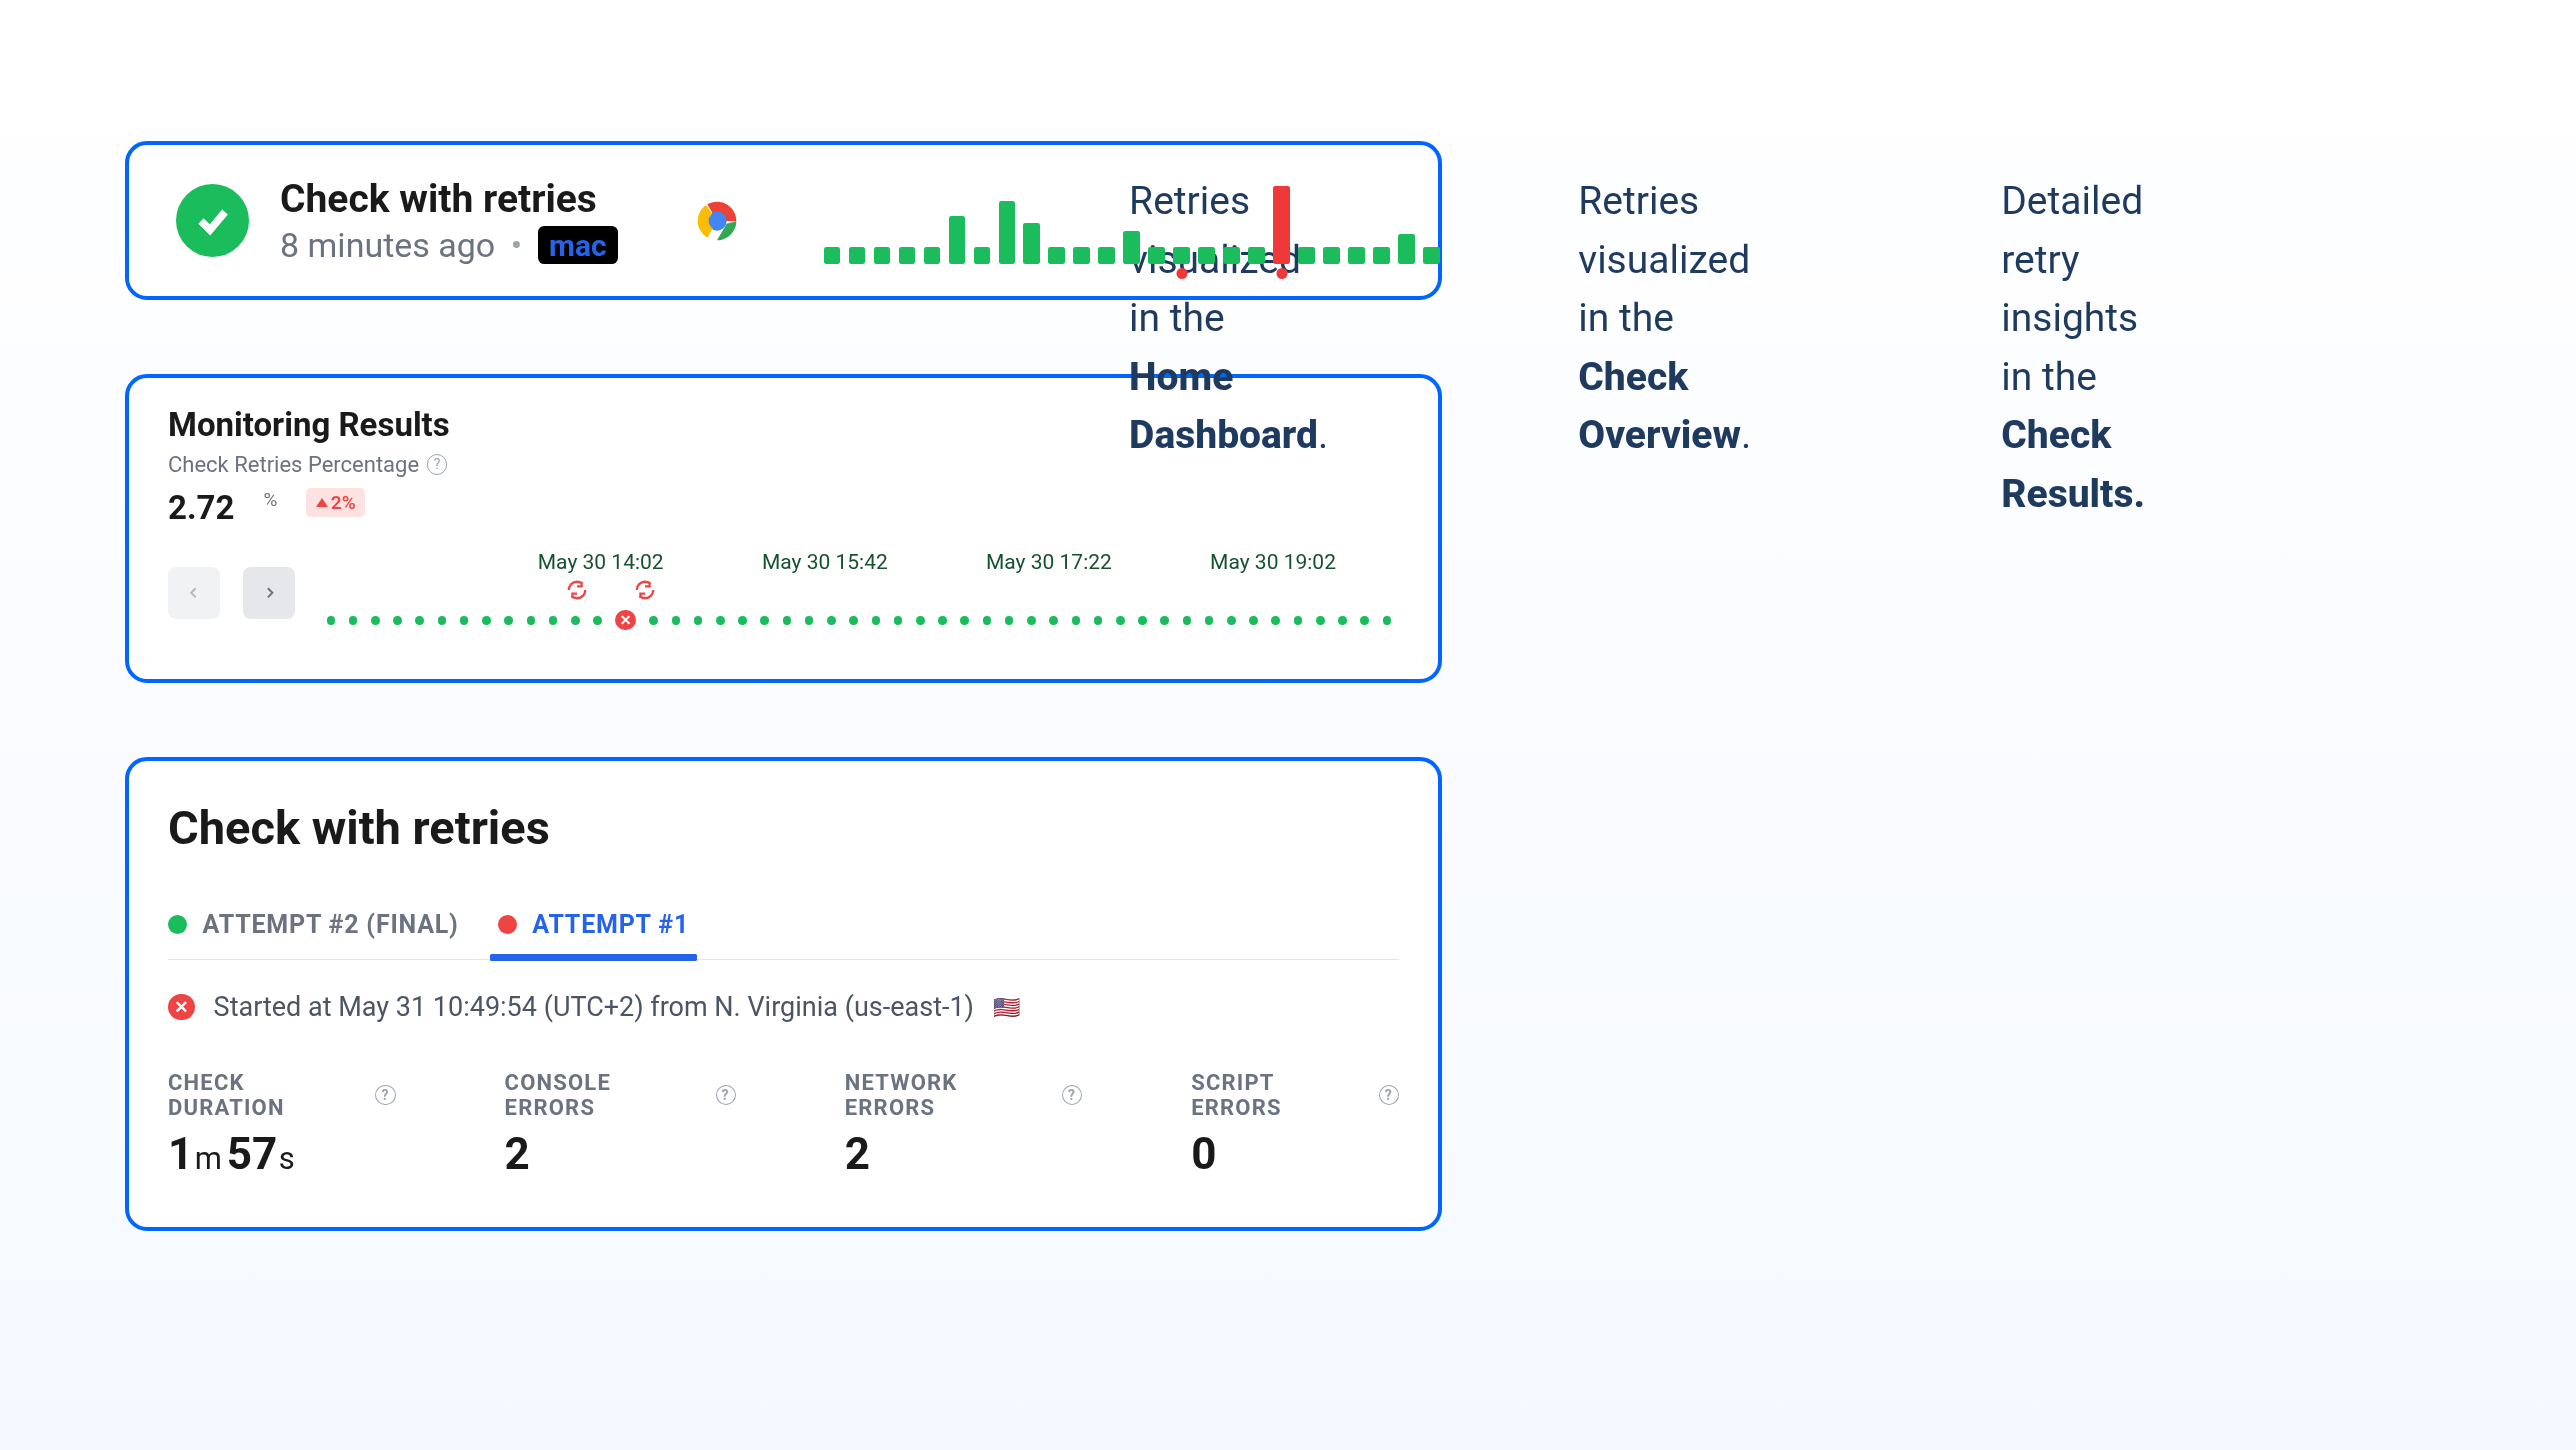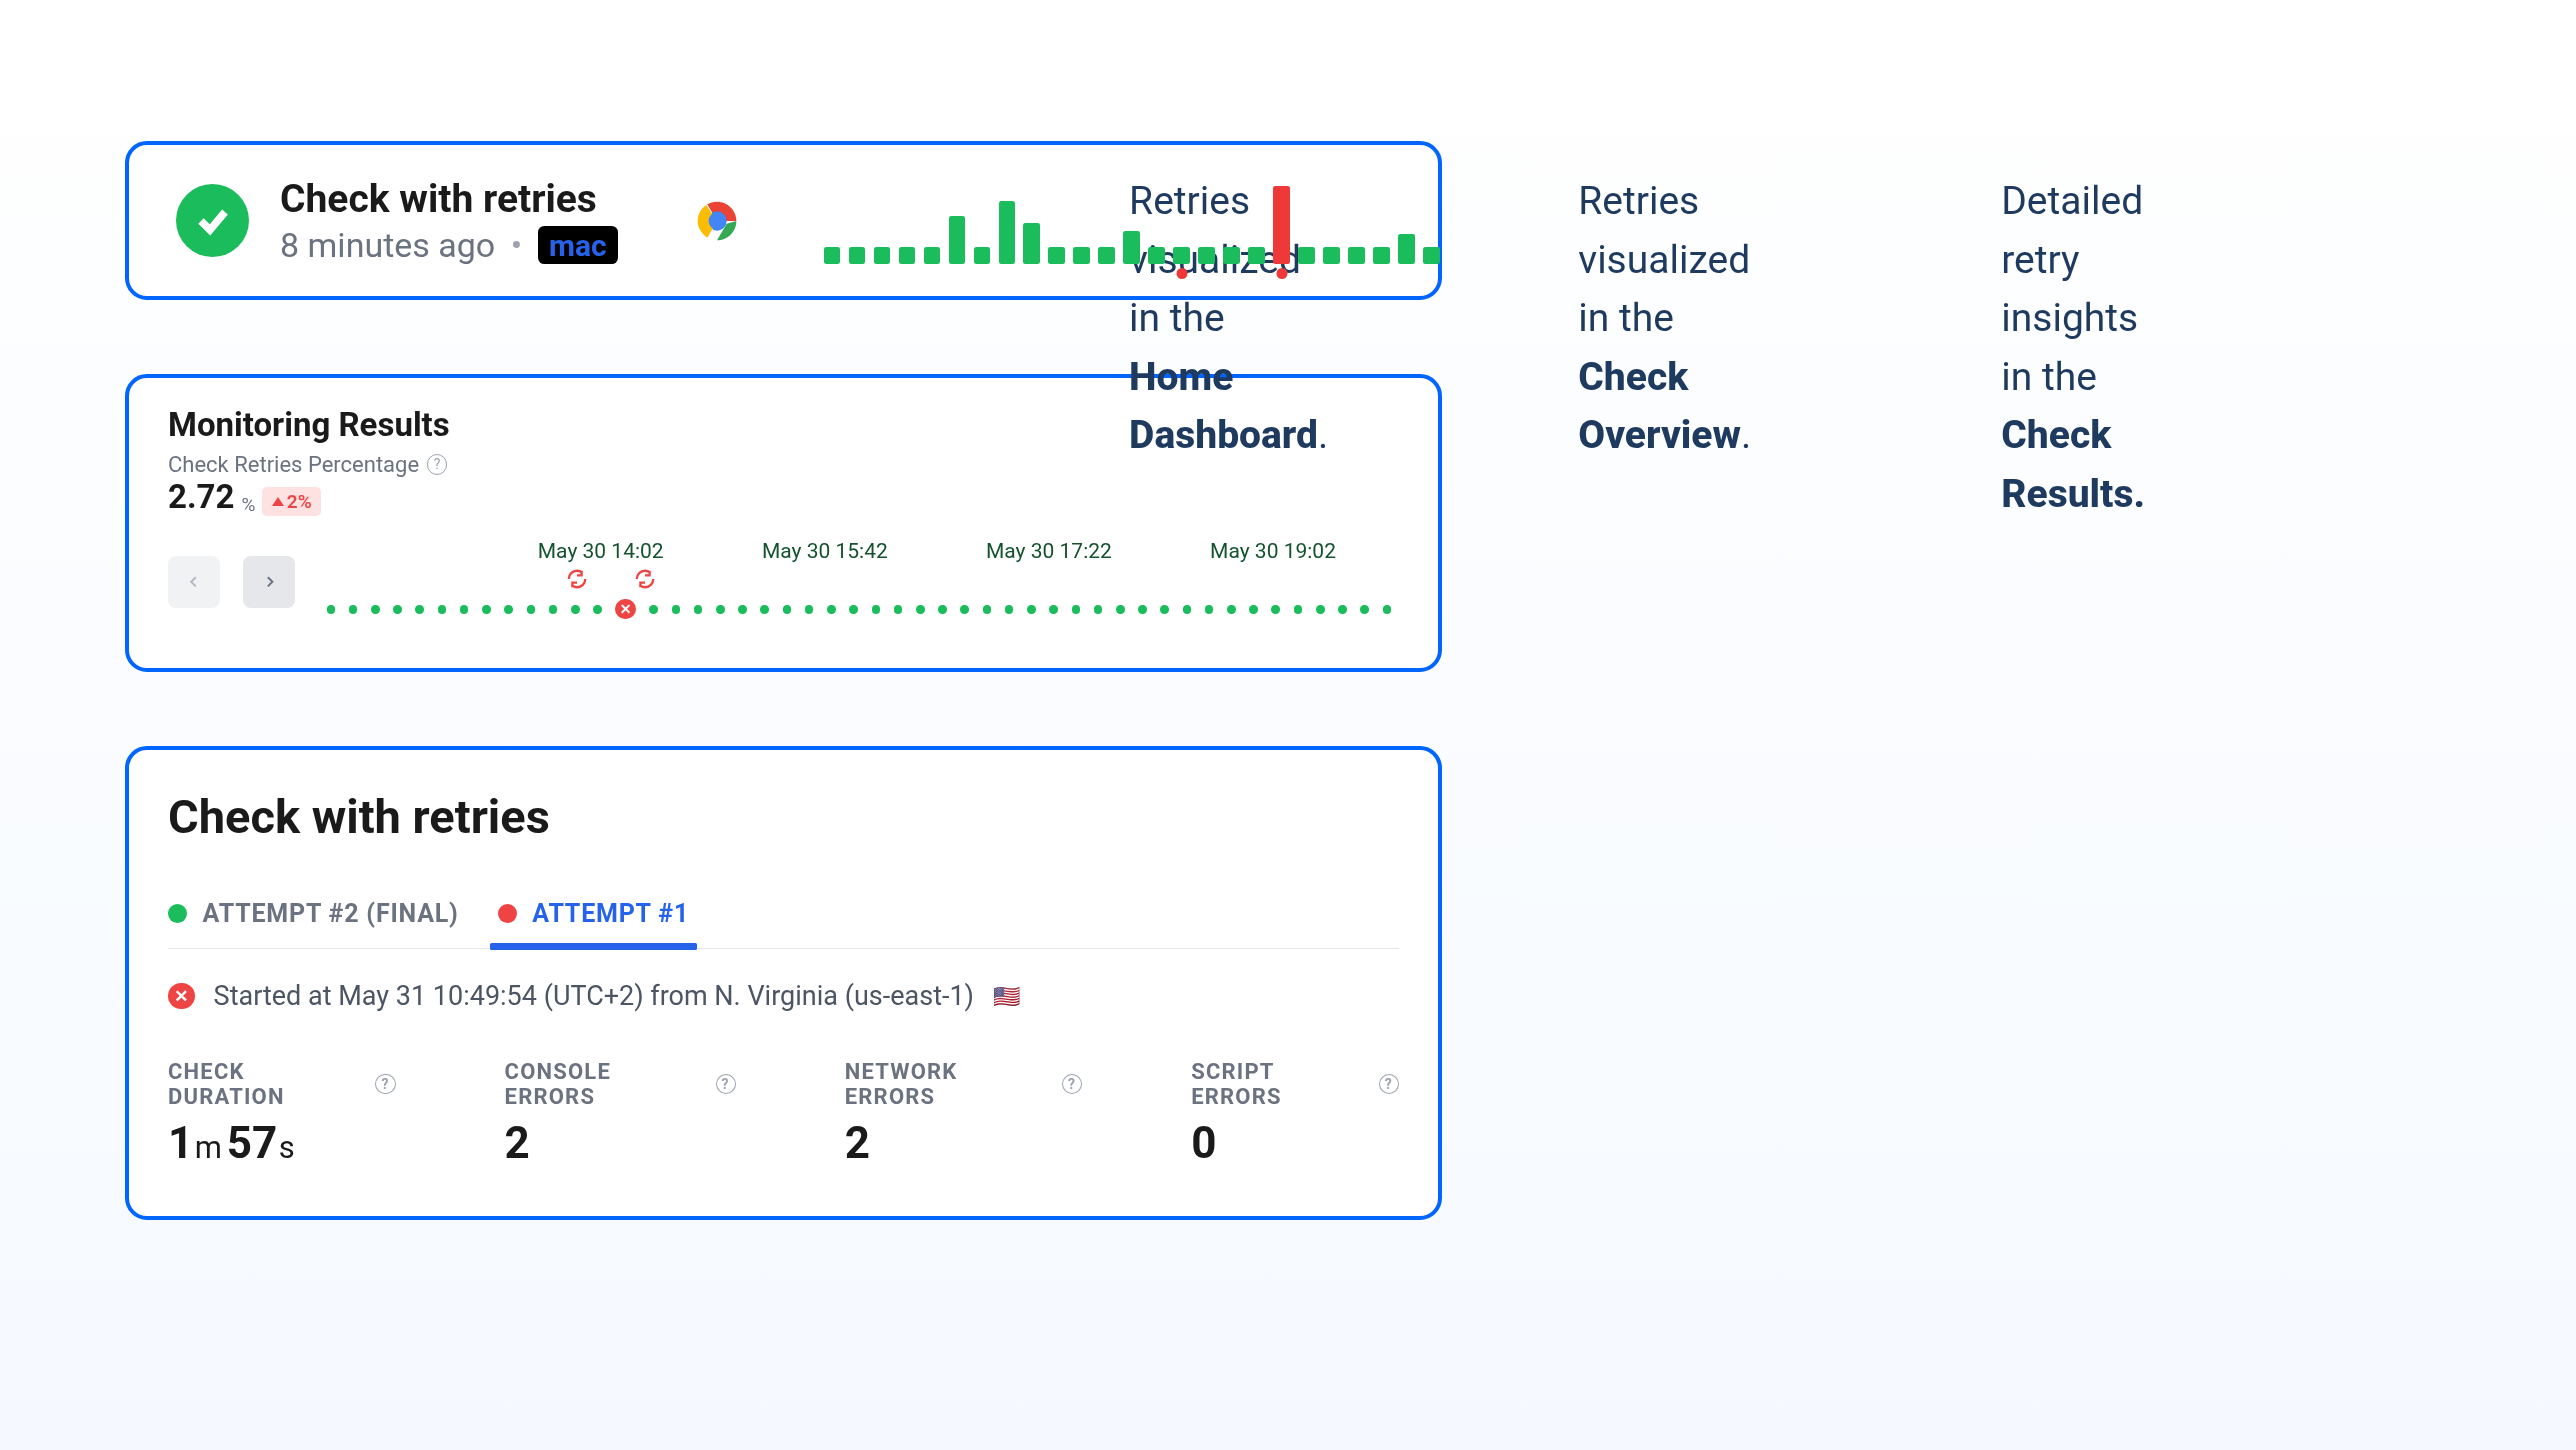--- a/index.html
+++ b/index.html
@@ -43,21 +43,21 @@
 .bar.g { background: #1abc5b; }
 .bar.r { background: #ef3838; }
 .retry-dot { width: 11px; height: 11px; border-radius: 50%; background: #ef3838; position: absolute; bottom: -15.6px; left: 50%; transform: translateX(-50%); }
 .bar-wrap { position: relative; display: flex; flex-direction: column; align-items: center; }
 
 
 .card-monitor { padding: 27px 39px 43px; }
 .mon-title { font-size: 33px; font-weight: 700; color: #1a1a1a; }
 .mon-sub { font-size: 22px; color: #6b7280; margin-top: 7.8px; display: flex; align-items: center; gap: 7.8px; }
 .help-icon { width: 20.3px; height: 20.3px; border: 1.6px solid #9ca3af; border-radius: 50%; display: inline-flex; align-items: center; justify-content: center; font-size: 14px; color: #9ca3af; }
-.mon-value-row { display: flex; align-items: flex-end; gap: 7px; }
+.mon-value-row { display: flex; align-items: flex-start; gap: 29px; margin-top: 11px; }
 .mon-value { font-size: 33px; font-weight: 700; color: #1a1a1a; }
 .mon-pct { font-size: 19px; color: #6b7280; }
 .trend-badge { background: #fee2e2; color: #ef4444; font-size: 19px; font-weight: 600; padding: 3.1px 9.4px; border-radius: 4.7px; display: inline-flex; align-items: center; gap: 3.1px; }
 .trend-arrow { width: 0; height: 0; border-left: 6.3px solid transparent; border-right: 6.3px solid transparent; border-bottom: 9.4px solid #ef4444; }
 
 .timeline-area { display: flex; align-items: center; gap: 23.4px; margin-top: 23.4px; }
 .nav-btn { width: 52px; height: 52px; background: #e5e7eb; border-radius: 7.8px; display: flex; align-items: center; justify-content: center; color: #6b7280; font-size: 23.4px; border: none; cursor: pointer; }
 .nav-btn:first-child { opacity: 0.5; }
 .timeline-plot { flex: 1; position: relative; height: 86px; }
 .time-labels { display: flex; justify-content: space-between; font-size: 21px; color: #14532d; padding: 0 63px 0 219px; }

